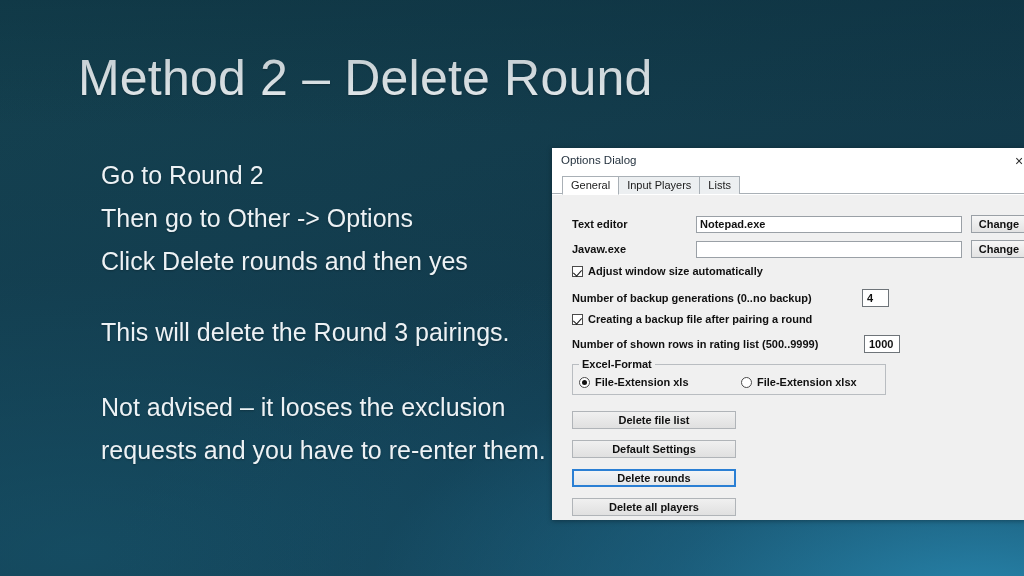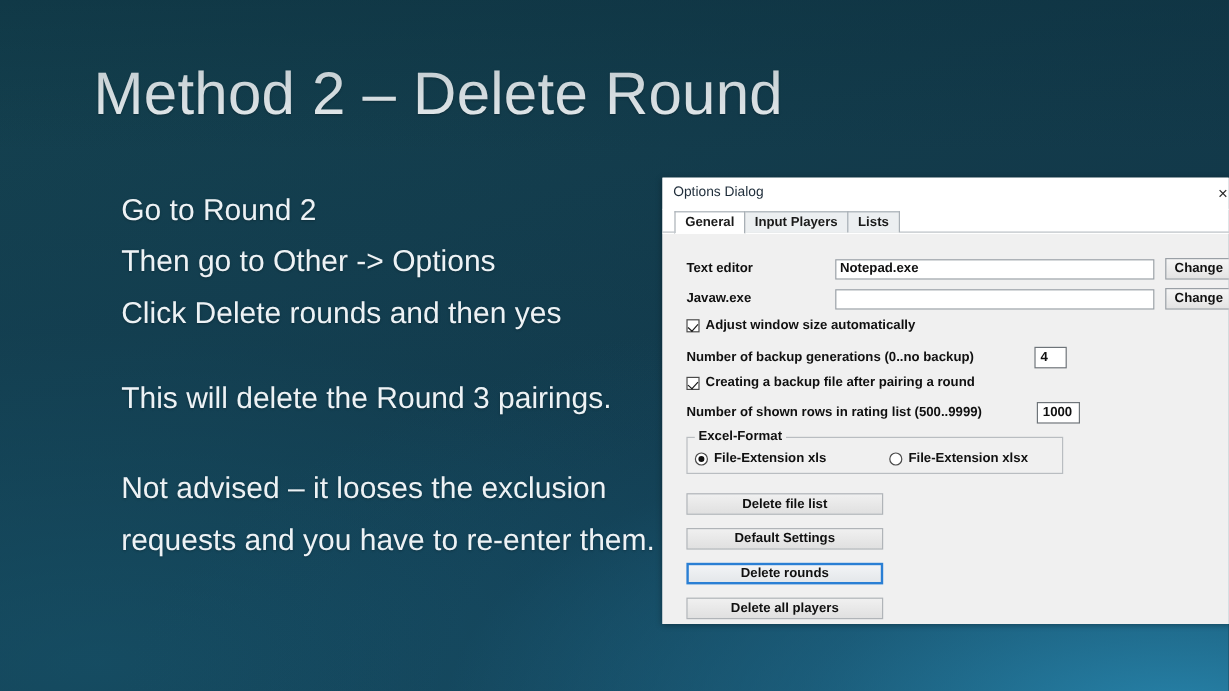--- a/index.html
+++ b/index.html
@@ -110,21 +110,21 @@
     background: #ffffff;
     border-bottom: 1px solid #a9b0b6;
     box-sizing: border-box;
   }
   .tab {
     display: inline-block;
     position: relative;
     top: 1px;
     padding: 2px 8px 3px 8px;
     font-size: 11px;
-    font-weight: bold;
+    font-weight: normal;
     color: #1a1a1a;
     border: 1px solid #a9b0b6;
     border-bottom: none;
     background: #eceff1;
     margin-right: -1px;
     box-sizing: border-box;
   }
   .tab.active {
     background: #ffffff;
     border-bottom: 1px solid #ffffff;

